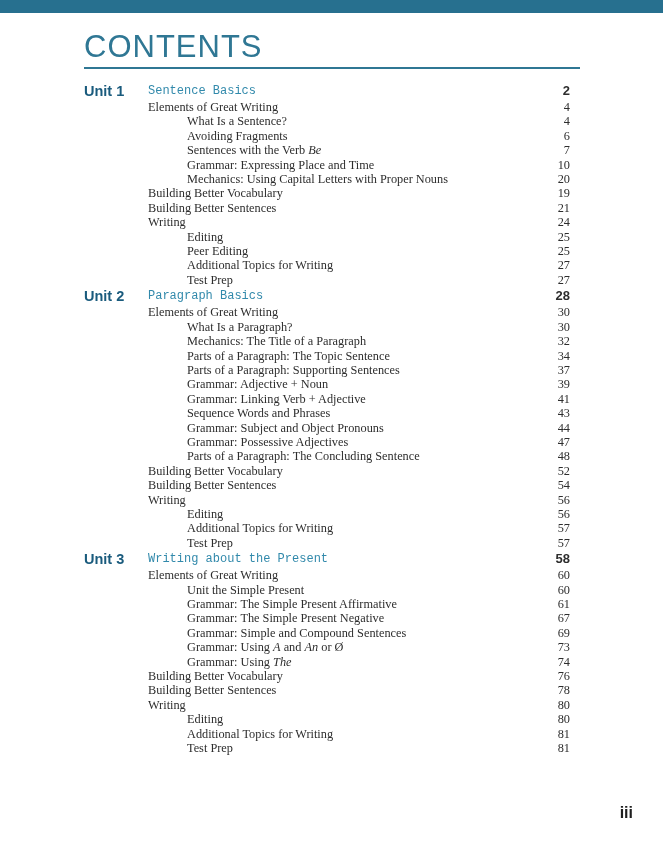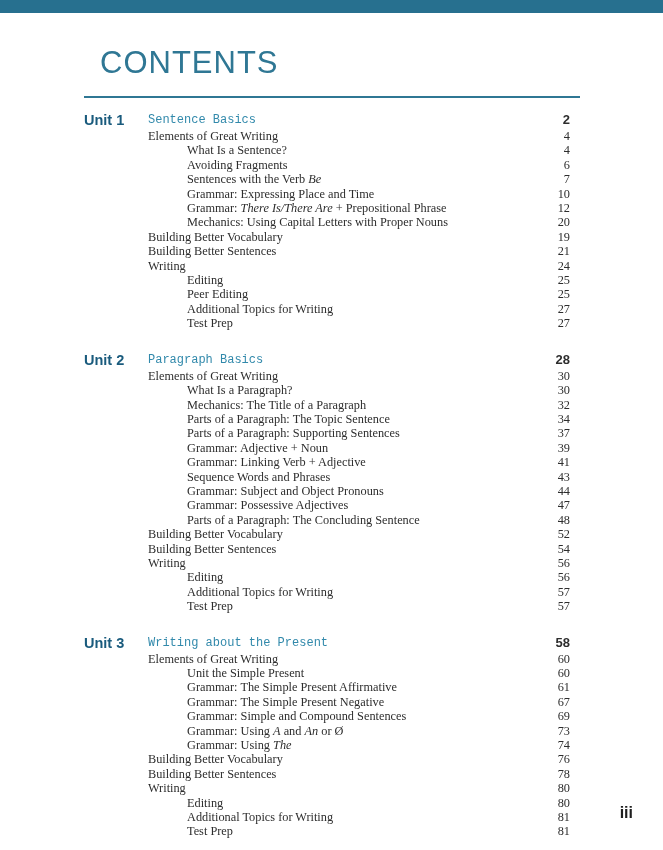--- a/index.html
+++ b/index.html
@@ -18,39 +18,39 @@
   .topbar {
     width: 663px;
     height: 13px;
     background: var(--top-bar, #27708f);
   }
   .content {
     margin-left: 84px;
     width: 496px;
   }
   .contents-title {
-    margin: 16px;
+    margin: 0;
     padding-top: 17px;
     font-family: "Liberation Sans", sans-serif;
     font-weight: 400;
     font-size: 31px;
     line-height: 34px;
     letter-spacing: 1px;
     color: var(--title-teal, #2f7794);
   }
   .title-rule {
     margin-top: 3px;
     width: 496px;
     height: 0;
     border-bottom: 2px solid var(--rule, #2f7794);
   }
   .toc-units {
     margin-top: 13px;
   }
-  .unit-section { margin-top: 20px; }
+  .unit-section { margin-top: 0; }
   .unit-section:first-child { margin-top: 0; }
   .unit-heading {
     display: flex;
     align-items: center;
     line-height: 18px;
     padding-right: 10px;
   }
   .unit-label {
     flex: 0 0 64px;
     font-family: "Liberation Sans", sans-serif;
@@ -132,24 +132,20 @@
           </div>
           <div class="entry-row lvl2">
             <span class="entry-text"><span>Sentences with the Verb </span><i>Be</i></span>
             <span class="entry-page">7</span>
           </div>
           <div class="entry-row lvl2">
             <span class="entry-text"><span>Grammar: Expressing Place and Time</span></span>
             <span class="entry-page">10</span>
           </div>
           <div class="entry-row lvl2">
-            <span class="entry-text"><span>Grammar: </span><i>There Is/There Are</i><span> + Prepositional Phrase</span></span>
-            <span class="entry-page">12</span>
-          </div>
-          <div class="entry-row lvl2">
             <span class="entry-text"><span>Mechanics: Using Capital Letters with Proper Nouns</span></span>
             <span class="entry-page">20</span>
           </div>
           <div class="entry-row lvl1">
             <span class="entry-text"><span>Building Better Vocabulary</span></span>
             <span class="entry-page">19</span>
           </div>
           <div class="entry-row lvl1">
             <span class="entry-text"><span>Building Better Sentences</span></span>
             <span class="entry-page">21</span>

